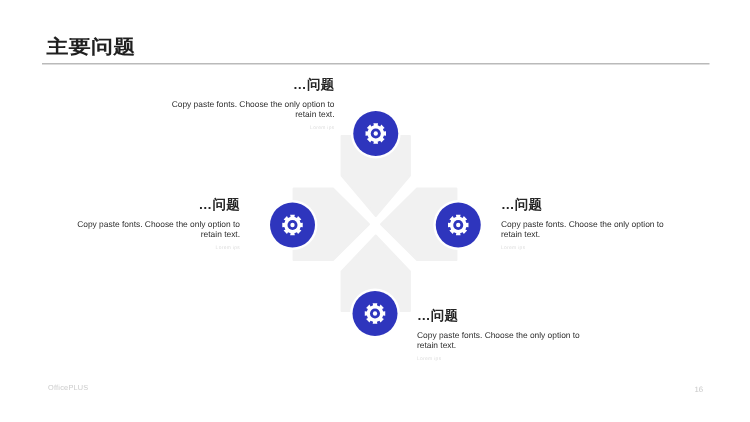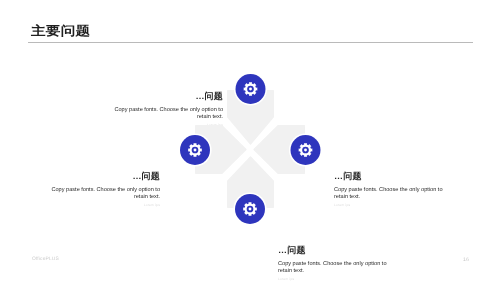--- a/index.html
+++ b/index.html
@@ -2,21 +2,21 @@
 <html><head>
 <meta charset="utf-8">
 <title>Slide</title>
 <style>
   html,body{margin:0;padding:0;background:#fff;}
   body{width:500px;height:281px;font-family:"Liberation Sans",sans-serif;overflow:hidden;-webkit-font-smoothing:antialiased;-moz-osx-font-smoothing:grayscale;text-rendering:geometricPrecision;}
   .slide{position:relative;width:500px;height:281px;background:#fff;}
   .title{will-change:transform;position:absolute;left:31px;top:25px;font-size:12.6px;line-height:13px;font-weight:bold;color:#1f1f1f;letter-spacing:0.2px;transform:scaleX(1.16);transform-origin:left top;}
   .rule{position:absolute;left:28px;top:42px;width:445px;height:1px;background:#bababa;}
   .diagram{position:absolute;left:170px;top:68px;width:160px;height:165px;}
-  .blk{position:absolute;will-change:transform;margin-top:40px;}
+  .blk{position:absolute;will-change:transform;}
   .blk .h{font-size:9px;line-height:10px;font-weight:bold;color:#262626;letter-spacing:0.2px;}
   .blk .p{font-size:5.6px;line-height:7.2px;color:#2e2e2e;margin-top:5.6px;}
   .blk .s{font-size:3.3px;line-height:4px;color:#dcdcdc;margin-top:2.2px;letter-spacing:.2px;}
   .footer{will-change:transform;position:absolute;left:32px;top:257px;font-size:4.9px;color:#cbcbcb;letter-spacing:.15px;}
   .pageno{will-change:transform;position:absolute;left:463px;top:256.5px;font-size:5.2px;color:#c9c9c9;}
 </style>
 </head>
 <body>
 
 <div class="slide">

